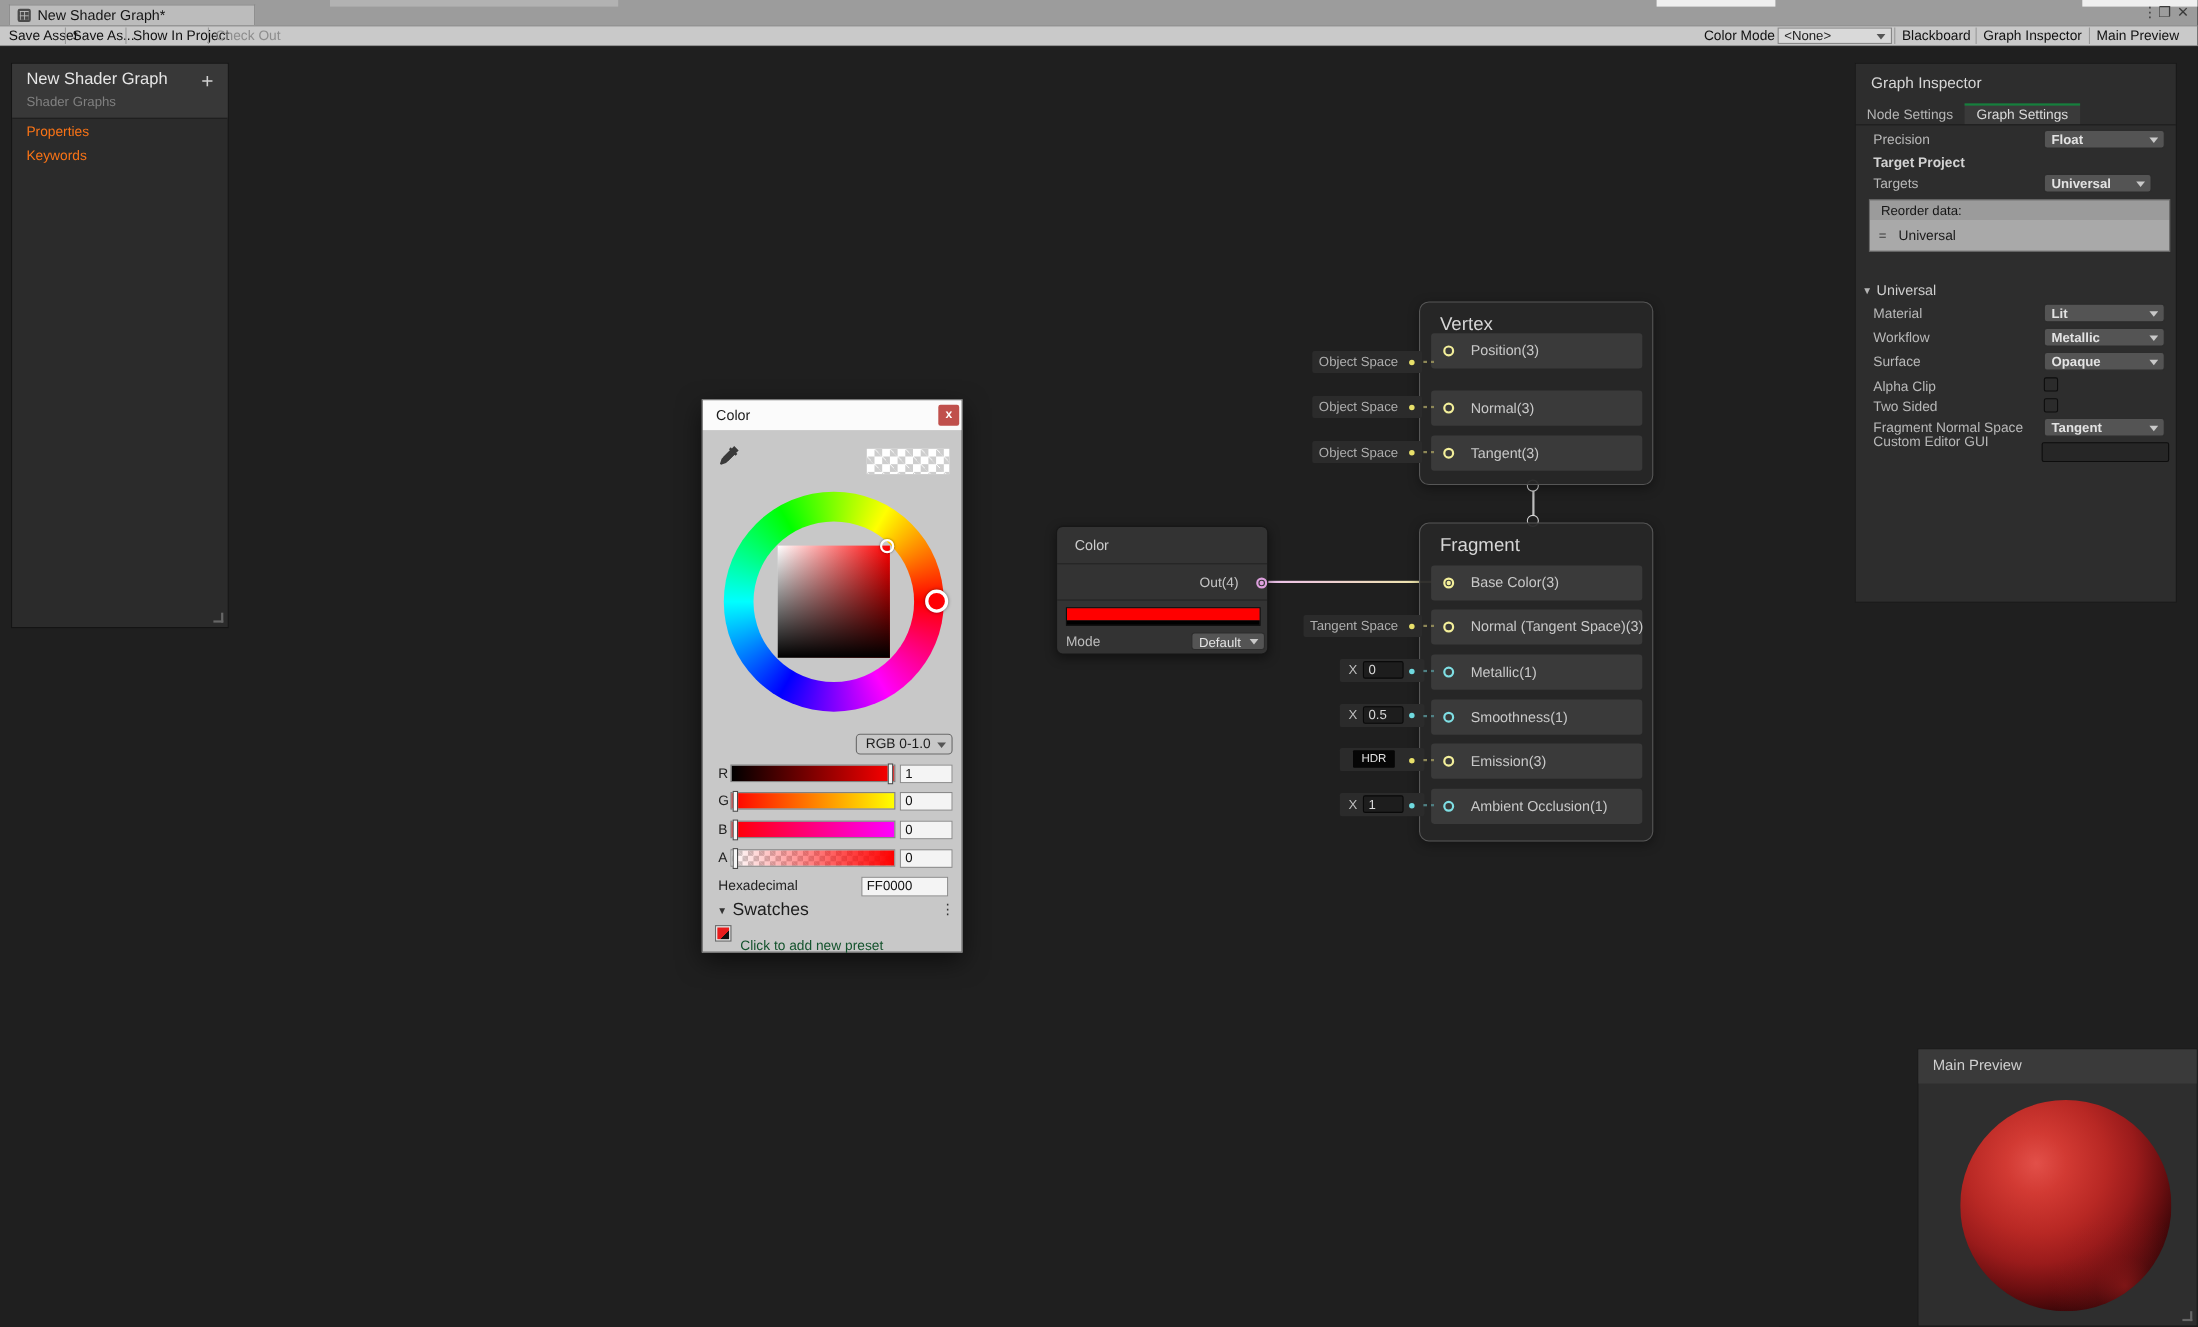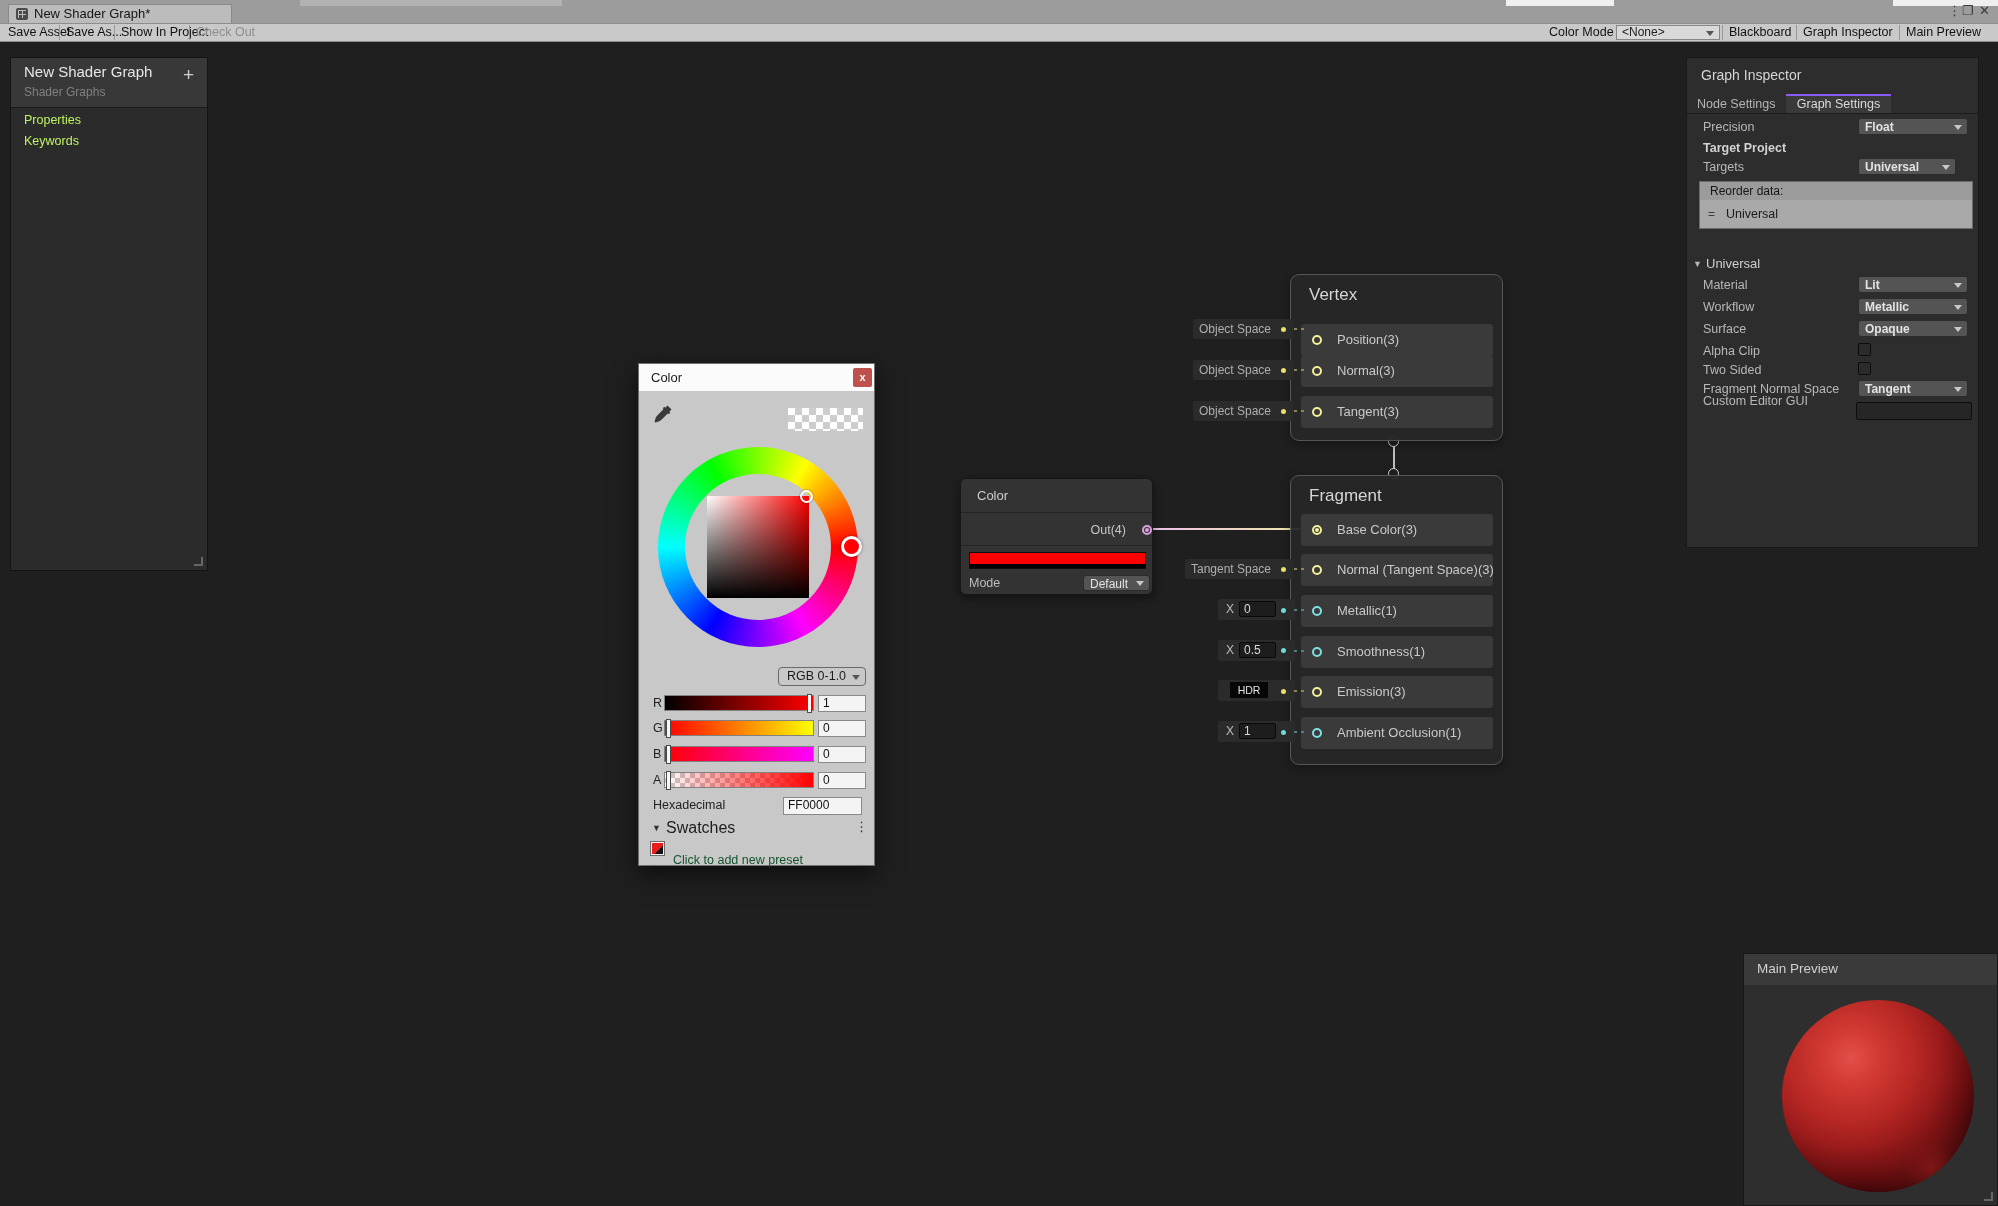--- a/index.html
+++ b/index.html
@@ -32,21 +32,21 @@
          border-left:4px solid transparent; border-right:4px solid transparent; border-top:5px solid #555; }
 
   .graphbg { left:0; top:42px; width:1998px; height:1164px; background:#1f1f1f; }
 
   
   .bb { left:10px; top:57px; width:198px; height:514px; background:#2b2b2b; border:1px solid #141414; }
   .bb-head { left:0; top:0; width:100%; height:50px; background:#383838; border-bottom:1px solid #1b1b1b; }
   .bb-title { left:13px; top:5px; font-size:15px; color:#e6e6e6; }
   .bb-sub { left:13px; top:27px; font-size:12px; color:#808080; }
   .bb-add { left:172px; top:6px; font-size:19px; color:#cfcfcf; }
-  .bb-sec { left:13px; font-size:12.5px; color:#bef264; }
+  .bb-sec { left:13px; font-size:12.5px; color:#f97316; }
   .rz { width:9px; height:9px; border-right:2px solid #666; border-bottom:2px solid #666; }
 
   
   .dd { background:#545454; border:1px solid #2c2c2c; border-radius:3px; color:#e3e3e3;
         font-size:12px; line-height:14px; padding:1px 16px 1px 6px; white-space:nowrap; overflow:hidden; }
   .dd::after { content:""; position:absolute; right:5px; top:50%; margin-top:-2px;
         border-left:4px solid transparent; border-right:4px solid transparent; border-top:5px solid #c9c9c9; }
   .dd b { font-weight:600; }
   .cb { width:13px; height:13px; background:#2b2b2b; border:1px solid #0d0d0d; border-radius:2px; }
 
@@ -111,21 +111,21 @@
       linear-gradient(45deg,#c9c9c9 25%,transparent 25%,transparent 75%,#c9c9c9 75%),
       linear-gradient(45deg,#c9c9c9 25%,transparent 25%,transparent 75%,#c9c9c9 75%);
       background-size:100% 100%,10px 10px,10px 10px; background-position:0 0,0 0,5px 5px; background-color:#fff; }
   .preset { left:12px; top:478px; width:13px; height:13px; border:1px solid #f2f2f2; outline:1px solid #6b6b6b;
       background:linear-gradient(135deg,#e81c1c 0 60%,#101010 60%); }
 
   
   .insp { left:1686px; top:57px; width:293px; height:491px; background:#2d2d2d; border:1px solid #181818; }
   .insp-title { left:14px; top:9px; font-size:14px; color:#d6d6d6; }
   .itab { font-size:12.5px; color:#b5b5b5; }
-  .itab-active { left:99px; top:36px; width:105px; height:19px; background:#3a3a3a; border-top:2px solid #8b5cf6;
+  .itab-active { left:99px; top:36px; width:105px; height:19px; background:#3a3a3a; border-top:2px solid #15803d;
       text-align:center; font-size:12.5px; color:#dadada; line-height:16px; }
   .ilabel { font-size:12.5px; color:#b8b8b8; white-space:nowrap; }
   .reorder { left:12px; top:123px; width:274px; height:48px; border:1px solid #6b6b6b; }
   .rhead { left:0; top:0; width:100%; height:18px; background:#9b9b9b; color:#161616; font-size:12px;
            line-height:18px; padding-left:10px; }
   .ritem { left:0; top:18px; width:100%; height:28px; background:#a9a9a9; color:#1a1a1a; font-size:12.5px;
            line-height:28px; padding-left:26px; }
   .rhandle { position:absolute; left:8px; top:0; line-height:28px; color:#3c3c3c; font-size:12px; }
   .fold { font-size:9px; color:#b5b5b5; }
   .ifield { background:#262626; border:1px solid #0d0d0d; border-radius:2px; }
@@ -207,21 +207,21 @@
       <div class="a" style="left:0;bottom:0;width:100%;height:4px;background:#000;"></div>
     </div>
     <span class="a" style="left:8px;top:97px;font-size:12.5px;color:#bdbdbd;">Mode</span>
     <div class="a dd" style="left:122px;top:96px;width:67px;height:16px;">
       <span>Default</span>
     </div>
   </div>
 
   <div class="a block" style="left:1290px;top:274px;width:213px;height:167px;">
     <div class="a block-title">Vertex</div>
-    <div class="a brow" style="top:49px;padding-left:48px;">
+    <div class="a brow" style="top:28px;padding-left:48px;">
       <div class="a ring y" style="left:11px;top:11px;"></div>
       <span class="lbl">Position(3)</span>
     </div>
     <div class="a brow" style="top:80px;">
       <div class="a ring y" style="left:11px;top:11px;"></div>
       <span class="lbl">Normal(3)</span>
     </div>
     <div class="a brow" style="top:121px;">
       <div class="a ring y" style="left:11px;top:11px;"></div>
       <span class="lbl">Tangent(3)</span>

